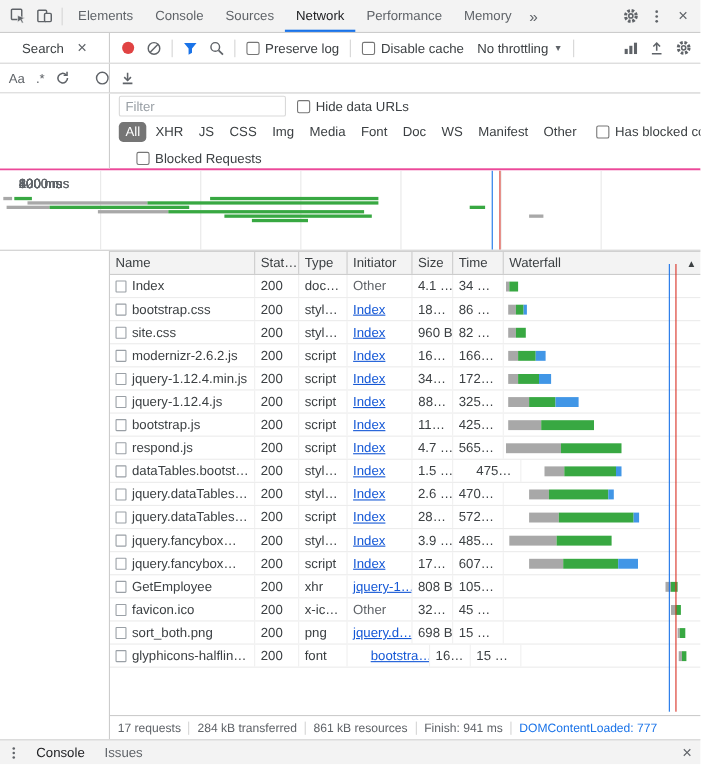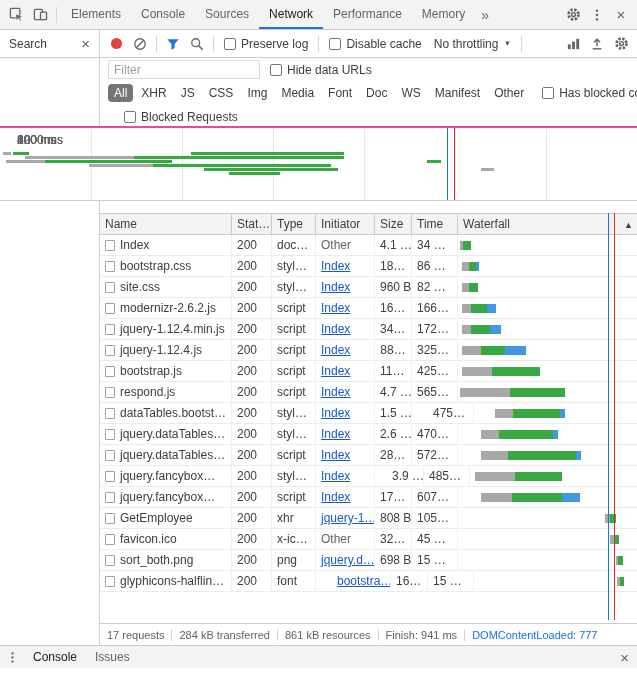--- a/index.html
+++ b/index.html
@@ -14,21 +14,21 @@
   .topbar{height:30px;background:#f3f3f3;border-bottom:1px solid #ccc;display:flex;align-items:stretch}
   .topbar .left-icons{display:flex;align-items:center;padding-left:4px}
   .tabs{display:flex;align-items:stretch}
   .tab{display:flex;align-items:center;padding:0 10px;color:#5f6368;border-bottom:2px solid transparent;cursor:pointer;white-space:nowrap}
   .tab.active{color:#202124;border-bottom-color:var(--accent-blue,#1a73e8)}
   .more-tabs{display:flex;align-items:center;padding:0 6px;color:#5f6368;font-size:14px;cursor:pointer}
   .topbar .right-icons{margin-left:auto;display:flex;align-items:center;padding-right:4px}
   .close-x{font-size:15px;line-height:1}
   
   .row2{height:28px;display:flex;border-bottom:1px solid #ccc;background:#fff}
-  .search-head{width:100px;flex:0 0 auto;border-right:1px solid #ccc;display:flex;align-items:center;padding:0 9px}
+  .search-head{width:100px;flex:0 0 auto;border-right:1px solid #ccc;display:flex;align-items:center;padding:0 20px}
   .search-head .close-x{margin-left:auto;color:#5f6368;cursor:pointer}
   .net-toolbar{flex:1;display:flex;align-items:center;padding:0 4px;min-width:0}
   .record-dot{width:11px;height:11px;border-radius:50%;background:var(--record-red,#e04343)}
   .throttle{display:flex;align-items:center;gap:5px;margin:0 6px;cursor:pointer;white-space:nowrap}
   .caret{font-size:8px;color:#5f6368}
   .right-tools{margin-left:auto;display:flex;align-items:center}
   
   .row3{height:27px;display:flex;border-bottom:1px solid #ccc;background:#fff}
   .search-controls{width:100px;flex:0 0 auto;border-right:1px solid #ccc;display:flex;align-items:center;padding:0 4px;gap:2px;overflow:hidden;position:relative}
   .tog{color:#5f6368;padding:1px 4px;cursor:pointer;white-space:nowrap}
@@ -47,21 +47,21 @@
   .pill.active{background:#757575;color:#fff}
   
   .overview{position:relative;height:73px;border-bottom:1px solid #ccc;background:#fff;overflow:hidden;cursor:crosshair}
   .gridline{position:absolute;top:0;bottom:0;width:1px;background:#e8e8e8}
   .tmark{position:absolute;top:5px;left:17px;text-align:left;color:#5f6368;font-size:12px}
   .ov-bar{position:absolute;height:3px}
   .vline{position:absolute;width:1px}
   
   .main{height:444px;display:flex}
   .table-col{flex:1;position:relative;min-width:0}
-  .thead{display:flex;height:22px;margin-top:12px;background:#f3f3f3;border-top:1px solid #ccc;border-bottom:1px solid #ccc}
+  .thead{display:flex;height:22px;background:#f3f3f3;border-top:1px solid #ccc;border-bottom:1px solid #ccc}
   .th{border-right:1px solid #ccc;padding:0 5px;line-height:20px;white-space:nowrap;overflow:hidden;flex:0 0 auto;position:relative;cursor:pointer}
   .th:last-child{border-right:none;flex:1}
   .sort-arrow{position:absolute;right:4px;top:1px;font-size:9px;color:#3c4043}
   .tr{display:flex;height:21px;border-bottom:1px solid #ececec;cursor:pointer}
   .td{border-right:1px solid #f0f0f0;padding:0 5px;line-height:20px;white-space:nowrap;overflow:hidden;flex:0 0 auto;font-size:12px}
   .td.name{display:flex;align-items:center;gap:5px;padding-right:0}
   .doc-ic{width:10px;height:11px;border:1px solid #9aa0a6;border-radius:1px;background:#fff;flex:0 0 auto}
   .init-link{color:var(--link-blue,#1558d6);text-decoration:underline}
   .init-plain{color:#5f6368}
   .wf{flex:1;position:relative;border-right:none}
@@ -189,20 +189,46 @@
         <div class="icon-btn">
           <svg width="15" height="15" viewBox="0 0 16 16">
               <circle cx="8" cy="8" r="5.2" fill="none" stroke="currentColor" stroke-width="3" stroke-dasharray="2.5 1.6"></circle>
               <circle cx="8" cy="8" r="2" fill="none" stroke="currentColor" stroke-width="1.5"></circle>
             </svg>
         </div>
       </div>
     </div>
   </div>
 
+  <div class="row3">
+    <div class="search-controls">
+      <span class="tog">Aa</span>
+      <span class="tog">.*</span>
+      <span class="icon-btn" style="width:20px">
+        <svg width="14" height="14" viewBox="0 0 16 16">
+            <path d="M13 8a5 5 0 1 1-1.5-3.5" fill="none" stroke="currentColor" stroke-width="1.6"></path>
+            <path d="M12.5 1.5v3.5H9" fill="none" stroke="currentColor" stroke-width="1.6"></path>
+          </svg>
+      </span>
+      <span class="icon-btn clipped">
+        <svg width="14" height="14" viewBox="0 0 16 16">
+            <circle cx="8" cy="8" r="6" fill="none" stroke="currentColor" stroke-width="1.5"></circle>
+          </svg>
+      </span>
+    </div>
+    <div class="har-row">
+      <div class="icon-btn">
+        <svg width="14" height="14" viewBox="0 0 16 16">
+            <path d="M8 2.5v8" stroke="currentColor" stroke-width="1.6" fill="none"></path>
+            <path d="M4.5 7L8 10.5 11.5 7" stroke="currentColor" stroke-width="1.6" fill="none"></path>
+            <line x1="3" y1="13.5" x2="13" y2="13.5" stroke="currentColor" stroke-width="1.6"></line>
+          </svg>
+      </div>
+    </div>
+  </div>
 
   <div class="filters">
     <div class="left-strip"></div>
     <div class="filter-col">
       <div class="f-row">
         <input class="filter-input" placeholder="Filter" style="">
         <label class="cb-wrap" style="margin-left:10px">
           <span class="cb"></span>
           <span>Hide data URLs</span>
         </label>
@@ -451,21 +477,21 @@
             </div>
           </div>
           <div class="tr">
             <div class="td name" style="width: 132px;">
               <div class="doc-ic"></div>
               <span>jquery.fancybox…</span>
             </div>
             <div class="td" style="width: 40px;">200</div>
             <div class="td" style="width: 44px;">styl…</div>
             <div class="td" style="width: 59px;"><span class="init-link">Index</span></div>
-            <div class="td" style="width: 37px; margin-left: 12px;">3.9 …</div>
+            <div class="td" style="width: 37px;">3.9 …</div>
             <div class="td" style="width: 46px;">485…</div>
             <div class="td wf">
               <div class="seg stalled" style="left: 3%; width: 24%;"></div>
               <div class="seg waiting" style="left: 27%; width: 28%;"></div>
             </div>
           </div>
           <div class="tr">
             <div class="td name" style="width: 132px;">
               <div class="doc-ic"></div>
               <span>jquery.fancybox…</span>

